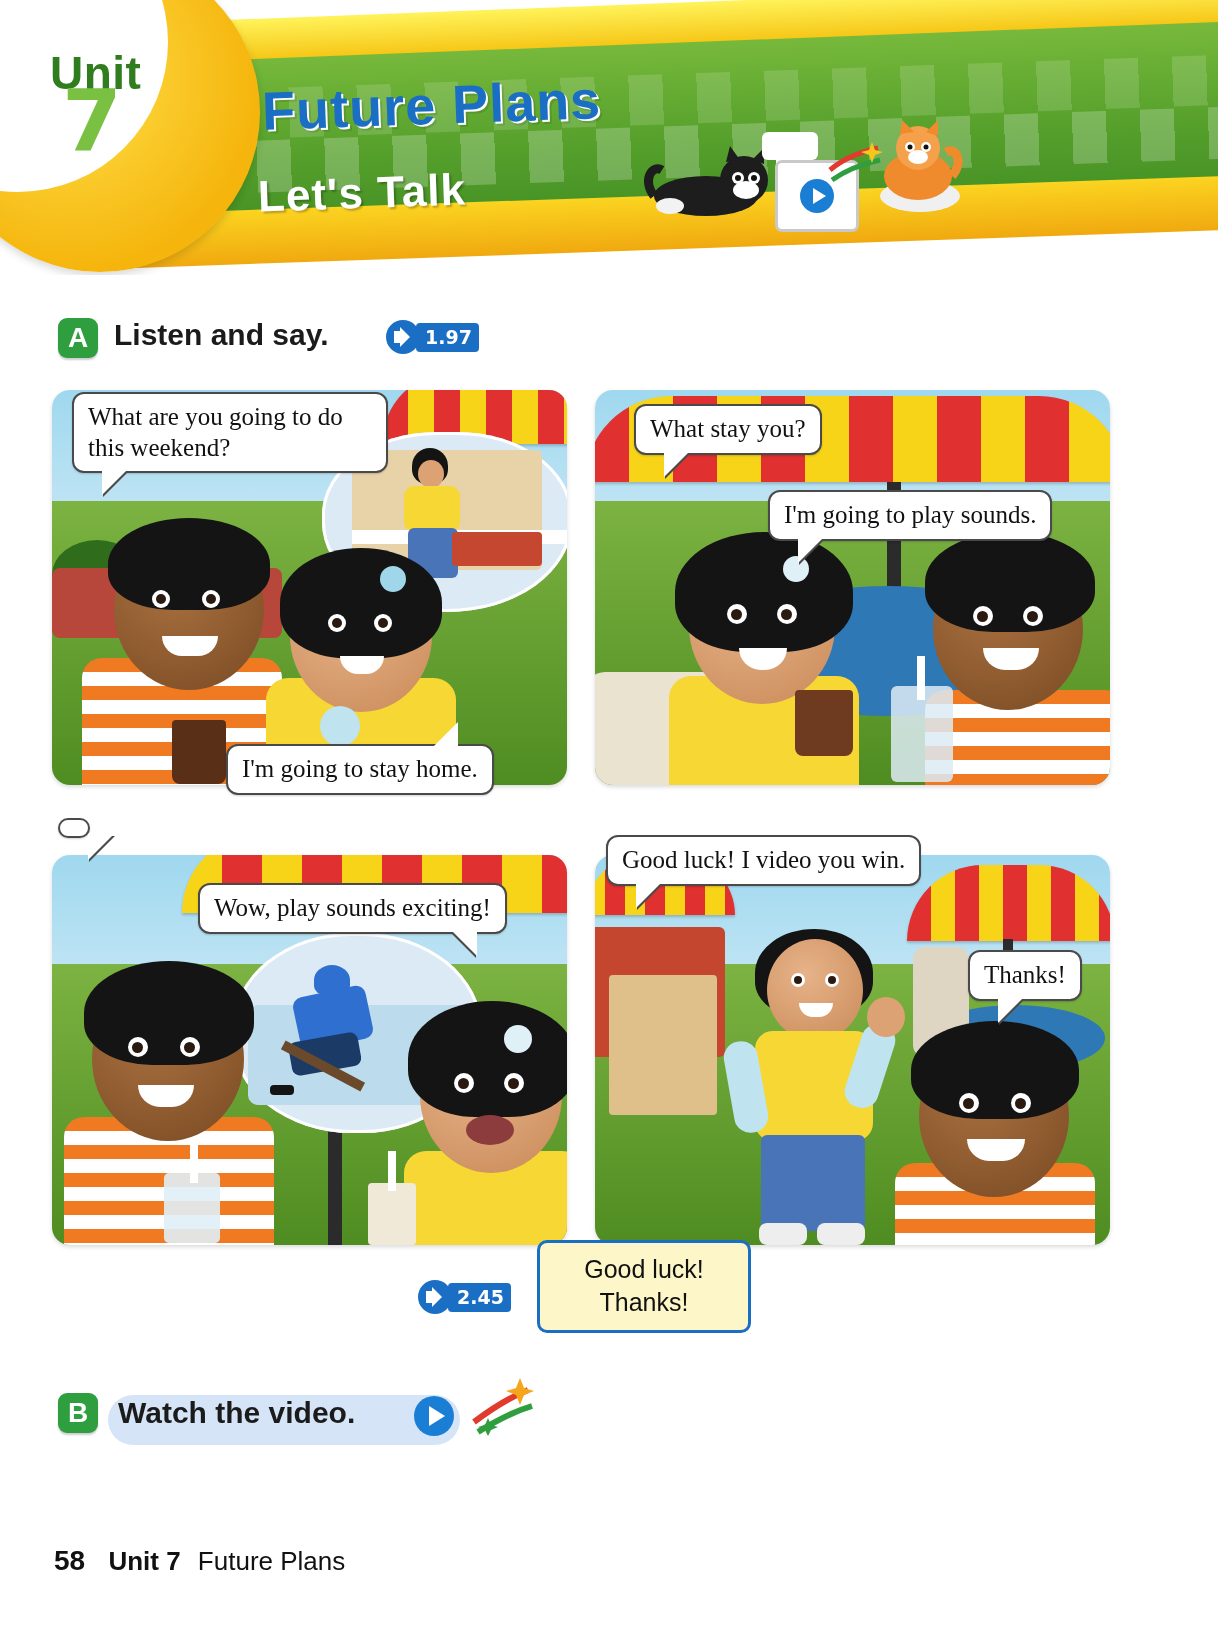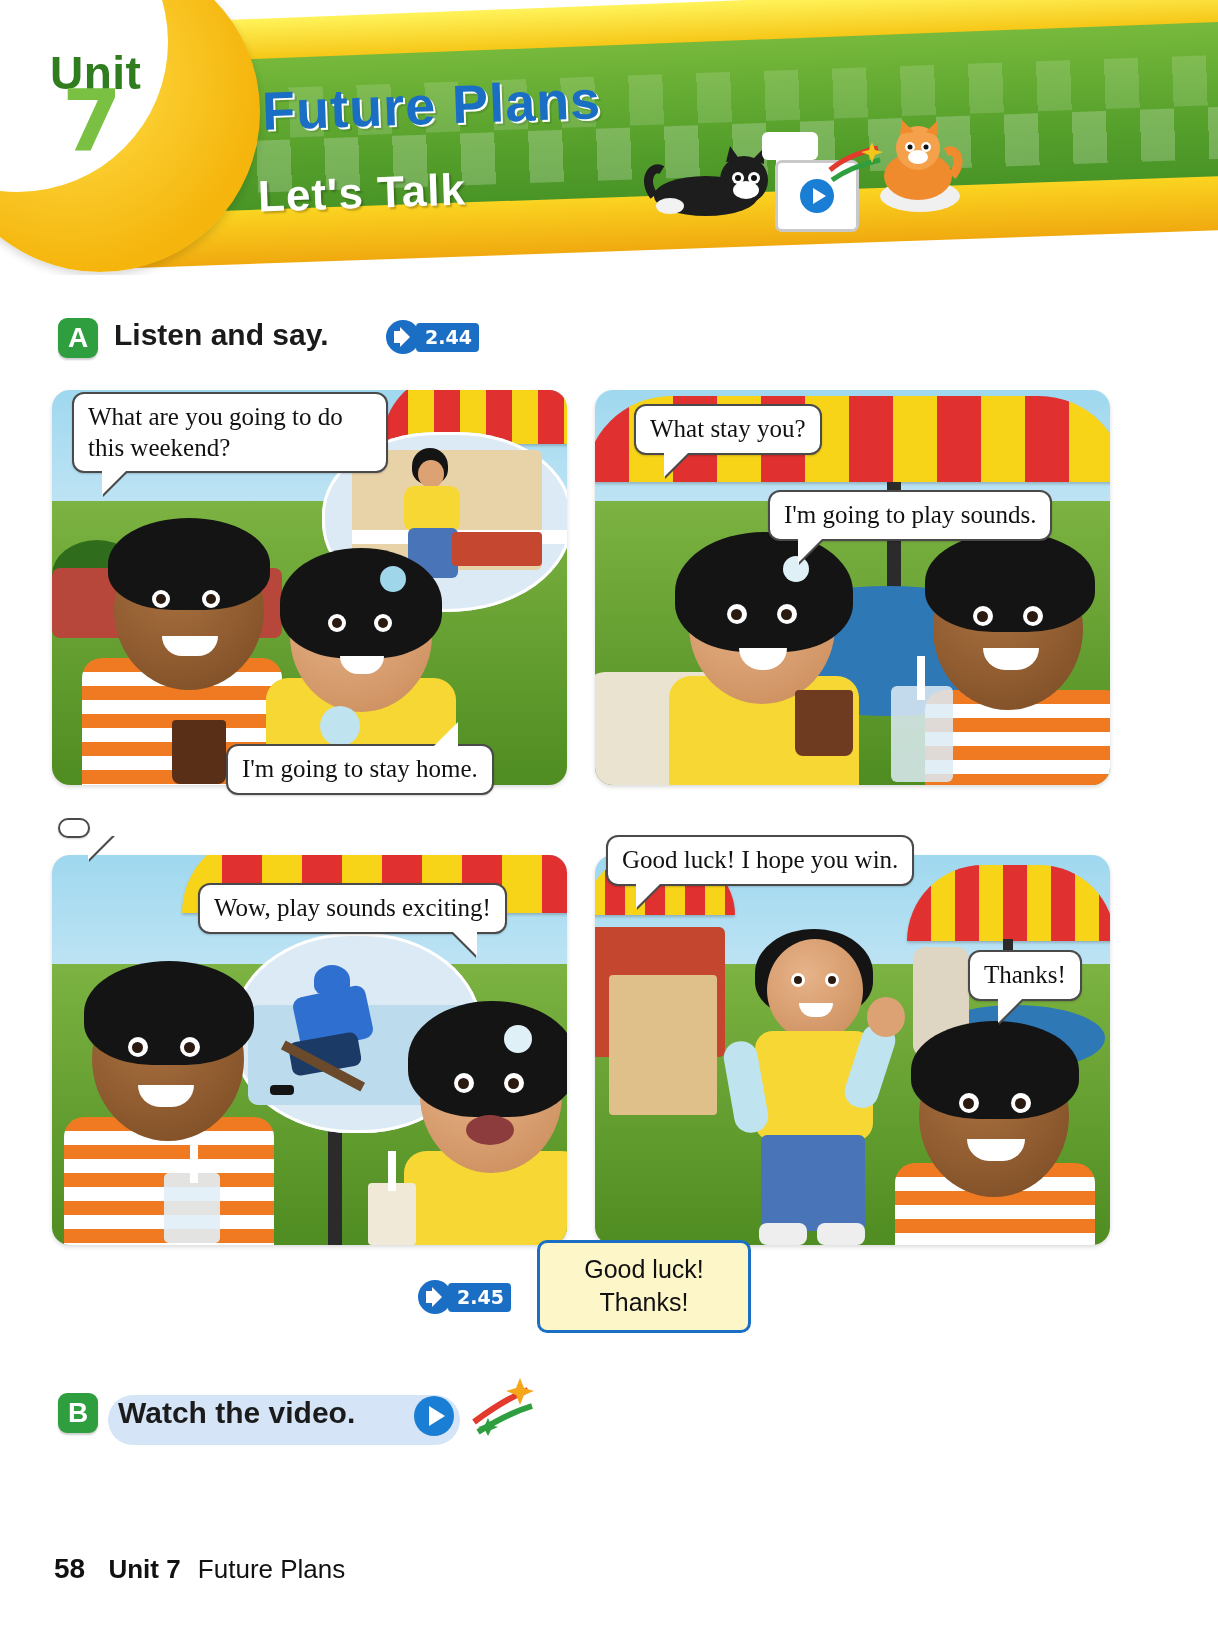--- a/index.html
+++ b/index.html
@@ -372,21 +372,20 @@
     left: 470px; top: 1378px;
     width: 70px; height: 60px;
   }
 
   
   .footer {
     position: absolute;
     left: 54px; top: 1545px;
     font-size: 26px;
     color: #111;
-    margin-top: 8px;
   }
   .footer .pg { font-weight: bold; font-size: 28px; }
   .footer .unit { font-weight: bold; margin-left: 16px; }
   .footer .name { margin-left: 10px; font-weight: normal; }
 </style>
 </head>
 <body>
 
 <div class="header">
   <div class="banner-green">
@@ -440,21 +439,21 @@
   <div class="unit-word">Unit</div>
   <div class="unit-num">7</div>
   <div class="title-main">Future Plans</div>
   <div class="title-sub">Let's Talk</div>
 </div>
 
 <div class="sec-label sec-a">A</div>
 <div class="sec-a-text">Listen and say.</div>
 <div class="audio-chip chip-244">
   <div class="spk"></div>
-  <div class="num">2.44</div>
+  <div class="num">1.97</div>
 </div>
 
 <div class="panel p1">
   <div class="scene-sky"></div>
   <div class="scene-grass"></div>
   <div class="umbrella-rs" style="left:330px;top:-18px;width:230px;height:72px"></div>
   <div class="thought-cloud" style="left:270px;top:42px;width:250px;height:180px;border-radius:46% 46% 50% 50%"></div>
   <div style="position:absolute;left:300px;top:60px;width:190px;height:120px;background:#e8d2a8;border-radius:6px"></div>
   <div style="position:absolute;left:300px;top:140px;width:220px;height:14px;background:#fff"></div>
   <div style="position:absolute;left:360px;top:58px;width:36px;height:36px;background:#141414;border-radius:50% 50% 40% 40%"></div>
@@ -612,21 +611,21 @@
   <div class="kid head-dark" style="left:324px;top:180px;width:150px;height:162px"></div>
   <div class="hair-black" style="left:316px;top:166px;width:168px;height:98px"></div>
   <div style="position:absolute;left:364px;top:238px;width:20px;height:20px;background:#fff;border-radius:50%"></div>
   <div style="position:absolute;left:416px;top:238px;width:20px;height:20px;background:#fff;border-radius:50%"></div>
   <div style="position:absolute;left:368px;top:243px;width:11px;height:11px;background:#2b1a10;border-radius:50%"></div>
   <div style="position:absolute;left:420px;top:243px;width:11px;height:11px;background:#2b1a10;border-radius:50%"></div>
   <div style="position:absolute;left:372px;top:284px;width:58px;height:22px;background:#fff;border-radius:0 0 30px 30px"></div>
 </div>
 
 <div class="bubble" style="left:606px;top:835px;">
-  <span>Good luck! I hope you win.</span>
+  <span>Good luck! I video you win.</span>
   <span class="tail tail-bl"></span>
 </div>
 <div class="bubble" style="left:968px;top:950px;">
   <span>Thanks!</span>
   <span class="tail tail-bl"></span>
 </div>
 
 <div class="audio-chip chip-245">
   <div class="spk"></div>
   <div class="num">2.45</div>

